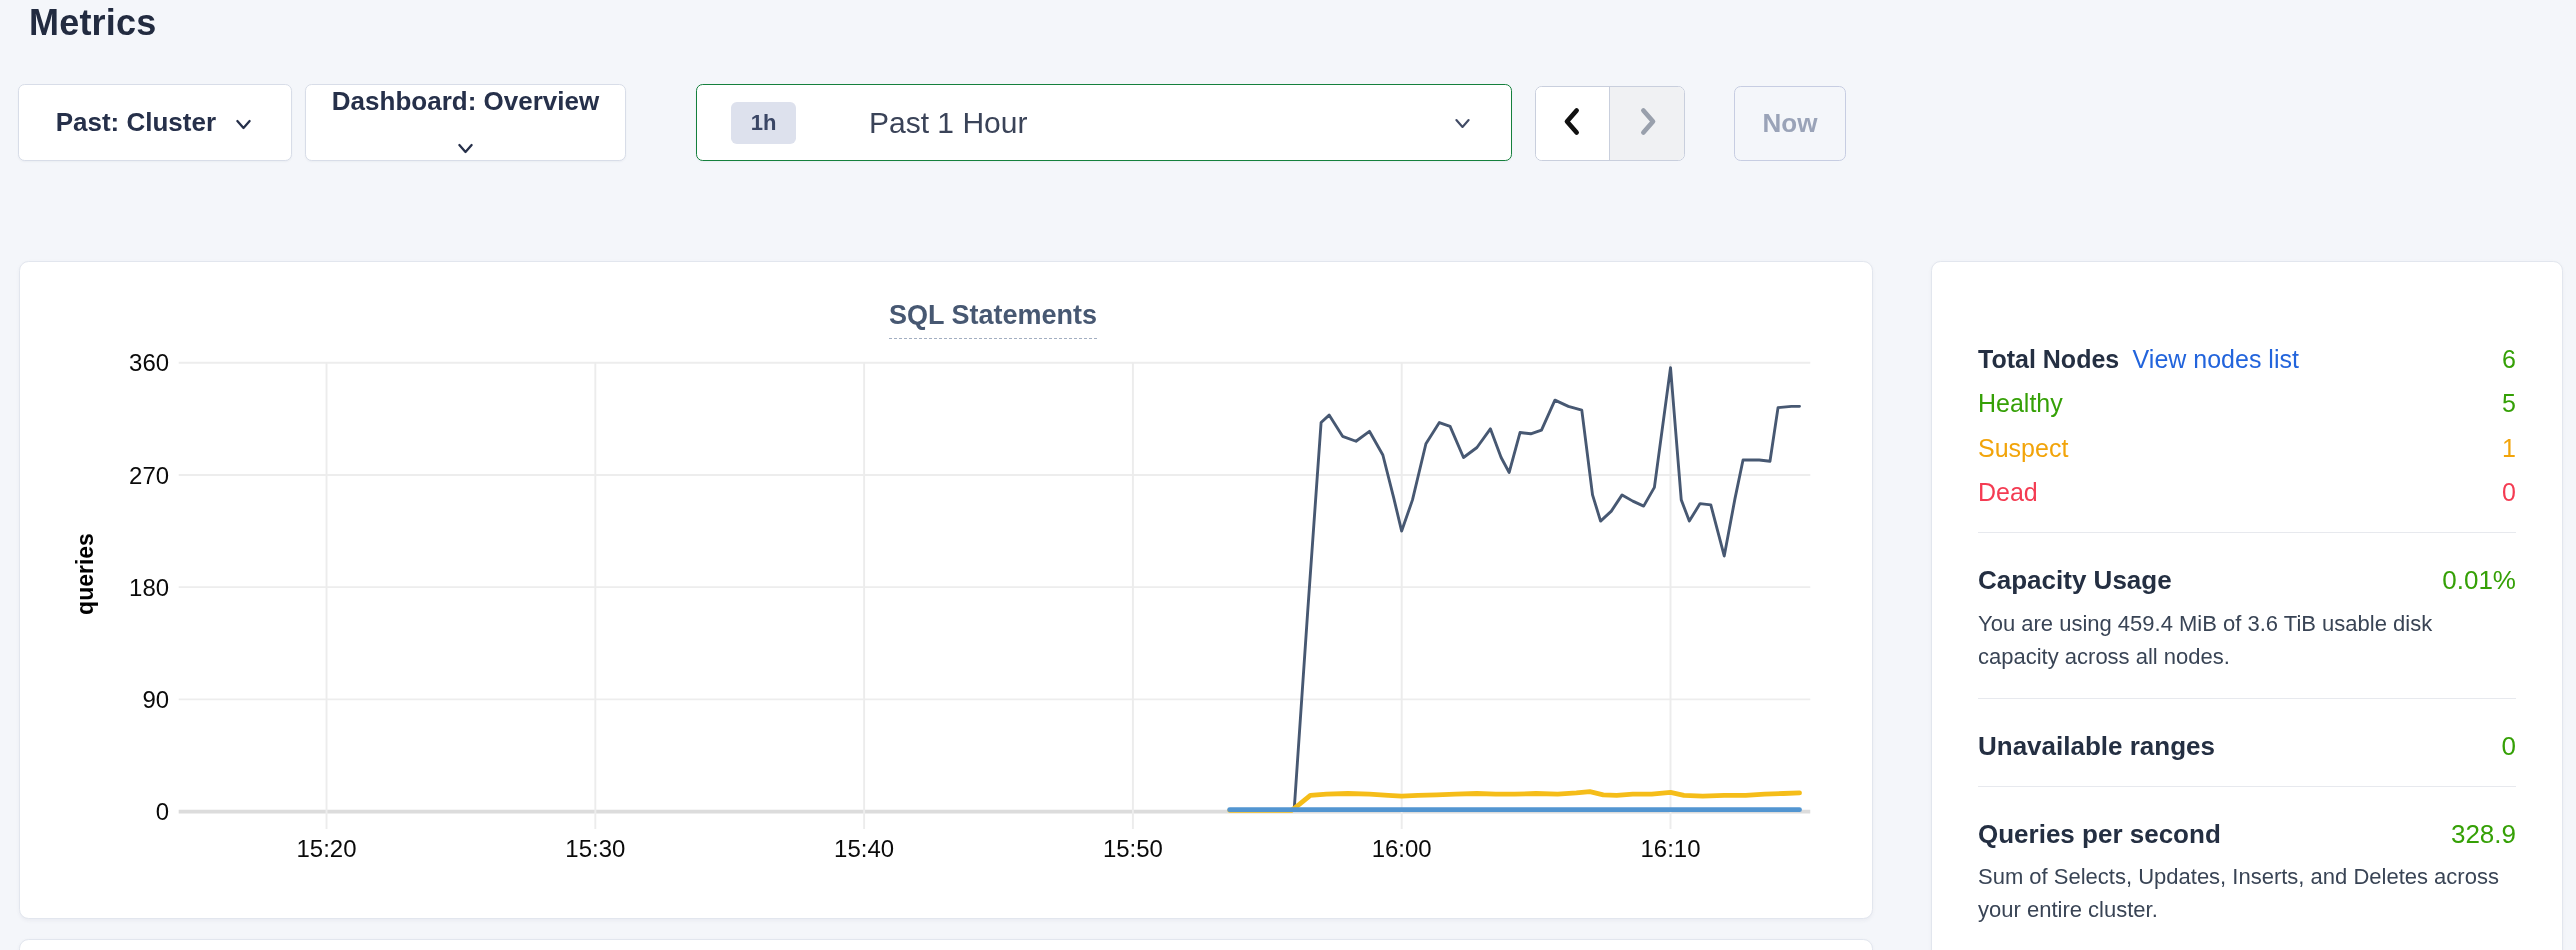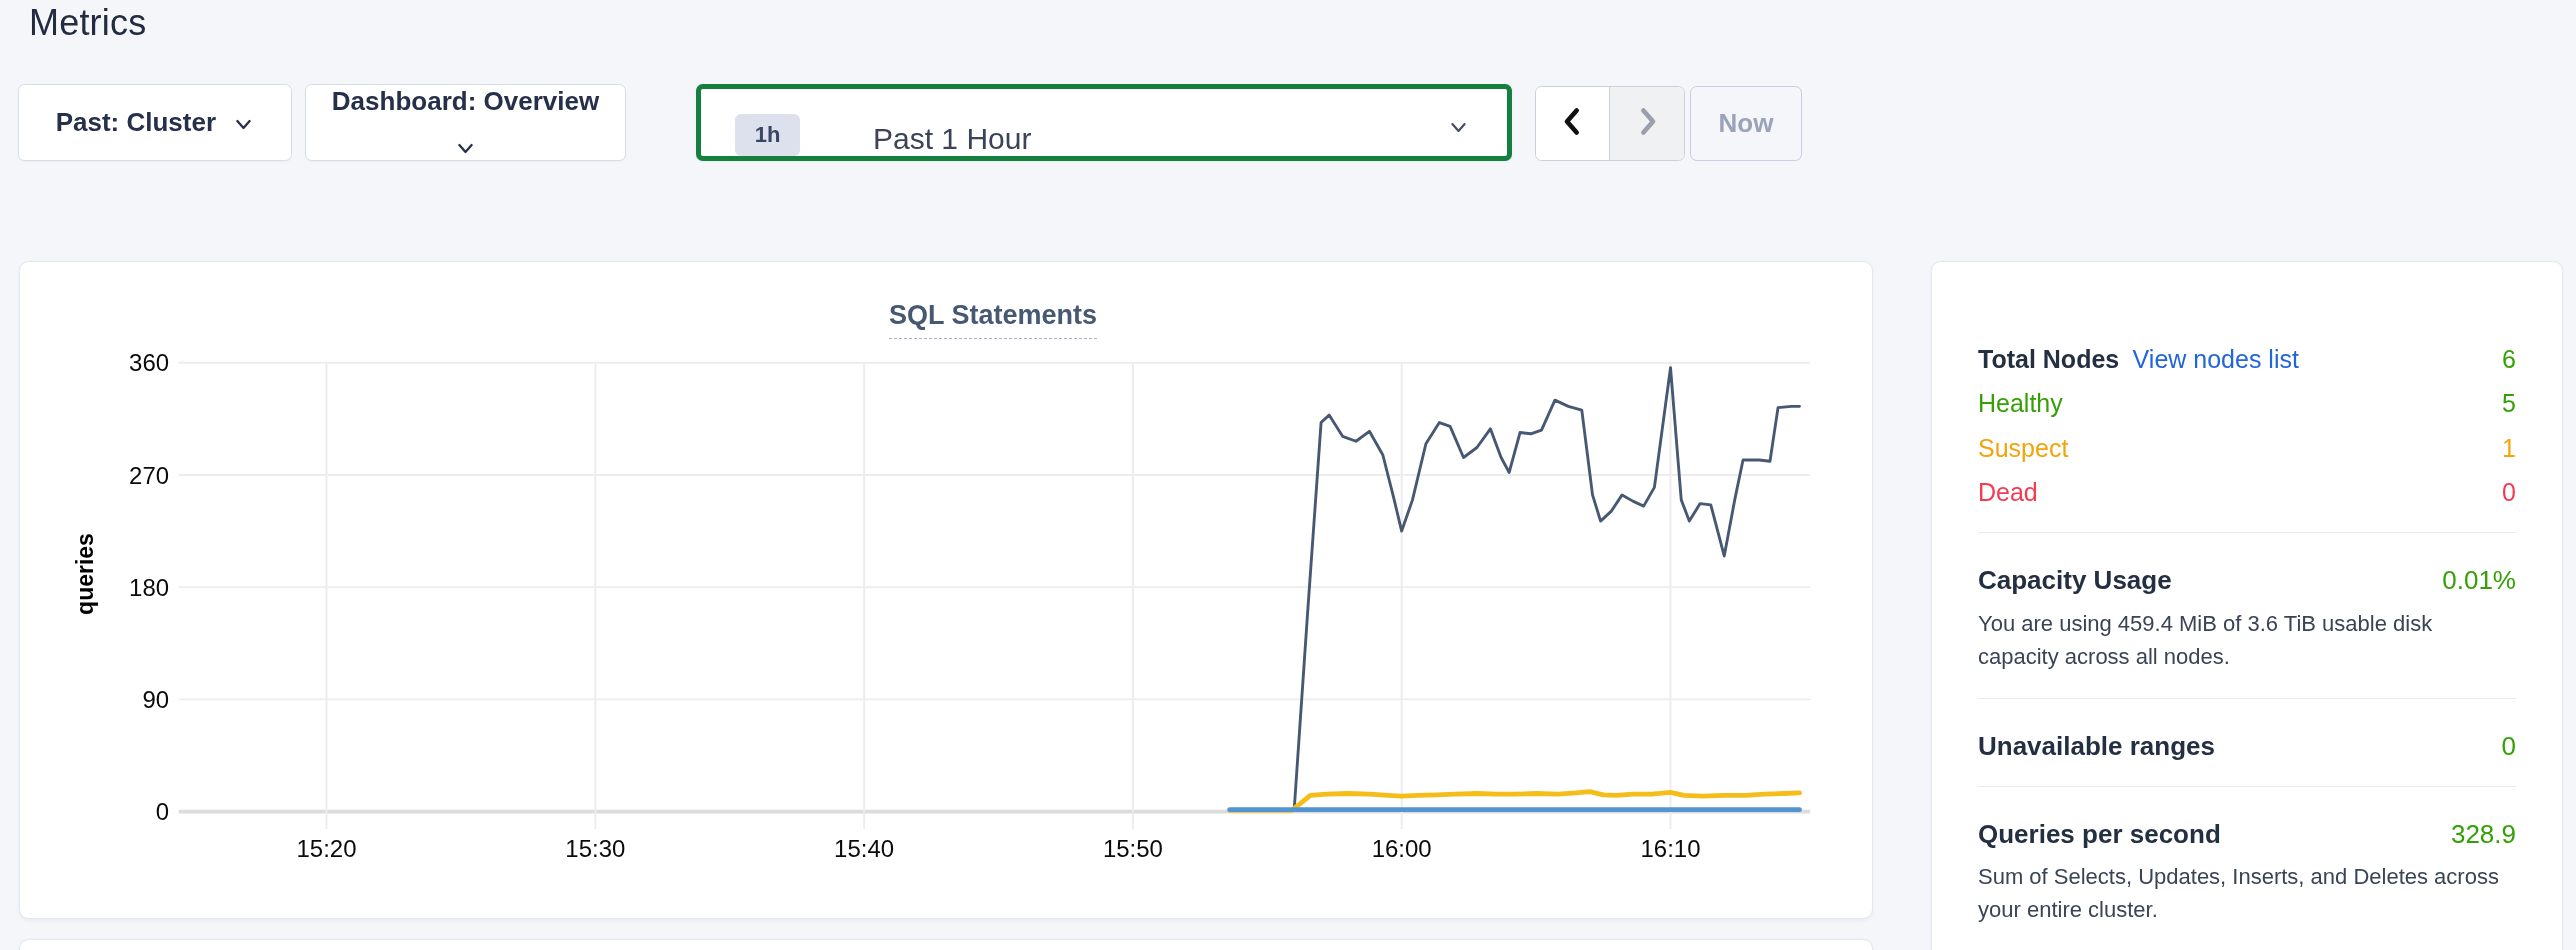--- a/index.html
+++ b/index.html
@@ -6,56 +6,56 @@
   html,body { width:2576px; height:950px; overflow:hidden; }
   body {
     background:#f4f6fa;
     font-family:"Liberation Sans","DejaVu Sans",sans-serif;
     color:#394455;
     position:relative;
   }
   
   .page-title {
     position:absolute; left:29px; top:1.9px;
-    font-size:36px; font-weight:400; color:#222b40; letter-spacing:0.2px;
+    font-size:36px; font-weight:700; color:#222b40; letter-spacing:0.2px;
   }
   
   .dd {
     position:absolute; top:84px; height:77px;
     background:#fff; border:1px solid #d8dde8; border-radius:6.7px;
     display:flex; align-items:center; justify-content:center; gap:17.3px;
     box-shadow:0 1px 1.9px rgba(60,70,100,.05); cursor:pointer;
   }
   .dd-graph { left:18px; width:274px; }
   .dd-dashboard { left:305px; width:321px;flex-direction:column; }
   .dd-label { font-size:26px; font-weight:700; color:#26304a; }
   .chev { width:21px; height:21px; flex:0 0 auto; margin-top:3.8px; }
   .timepicker {
     position:absolute; left:696px; top:84px; width:816px; height:77px;
-    background:#fff; border:5px solid #15803d; border-radius:6.7px;
-    display:flex; align-items:flex-end;
+    background:#fff; border:1px solid #15803d; border-radius:6.7px;
+    display:flex; align-items:center;
     box-shadow:0 1px 1.9px rgba(60,70,100,.05); cursor:pointer;
   }
   .time-badge {
     margin-left:34px; width:65px; height:42px; border-radius:5.8px;
     background:#dde1ed; color:#3a4665; font-size:22px; font-weight:700;
     display:flex; align-items:center; justify-content:center;
   }
   .time-label { margin-left:73px; font-size:30px; font-weight:400; color:#3a4358; }
   .time-chev { position:absolute; right:38px; top:28px; }
   .stepper {
     position:absolute; left:1535px; top:86px; width:150px; height:75px;
     border:1px solid #c9cfdd; border-radius:6.7px; overflow:hidden;
     display:flex; background:#fff;
   }
   .step-half { width:50%; height:100%; display:flex; align-items:center; justify-content:center; cursor:pointer; }
   .step-prev { background:#ffffff; border-right:1px solid #c9cfdd; }
   .step-next { background:#f0f1f3; }
   .now-btn {
-    position:absolute; left:1690px; top:86px; width:112px; height:75px;
+    position:absolute; left:1734px; top:86px; width:112px; height:75px;
     border:1px solid #c7cde2; border-radius:6.7px; background:#f4f6fa;
     font-size:26px; font-weight:600; color:#9aa3b8;
     display:flex; align-items:center; justify-content:center; cursor:default;
   }
   
   .card {
     position:absolute; background:#fff;
     border:1px solid #e2e6ee; border-radius:9.6px;
     box-shadow:0 1.9px 3.8px rgba(50,60,90,.05);
   }

